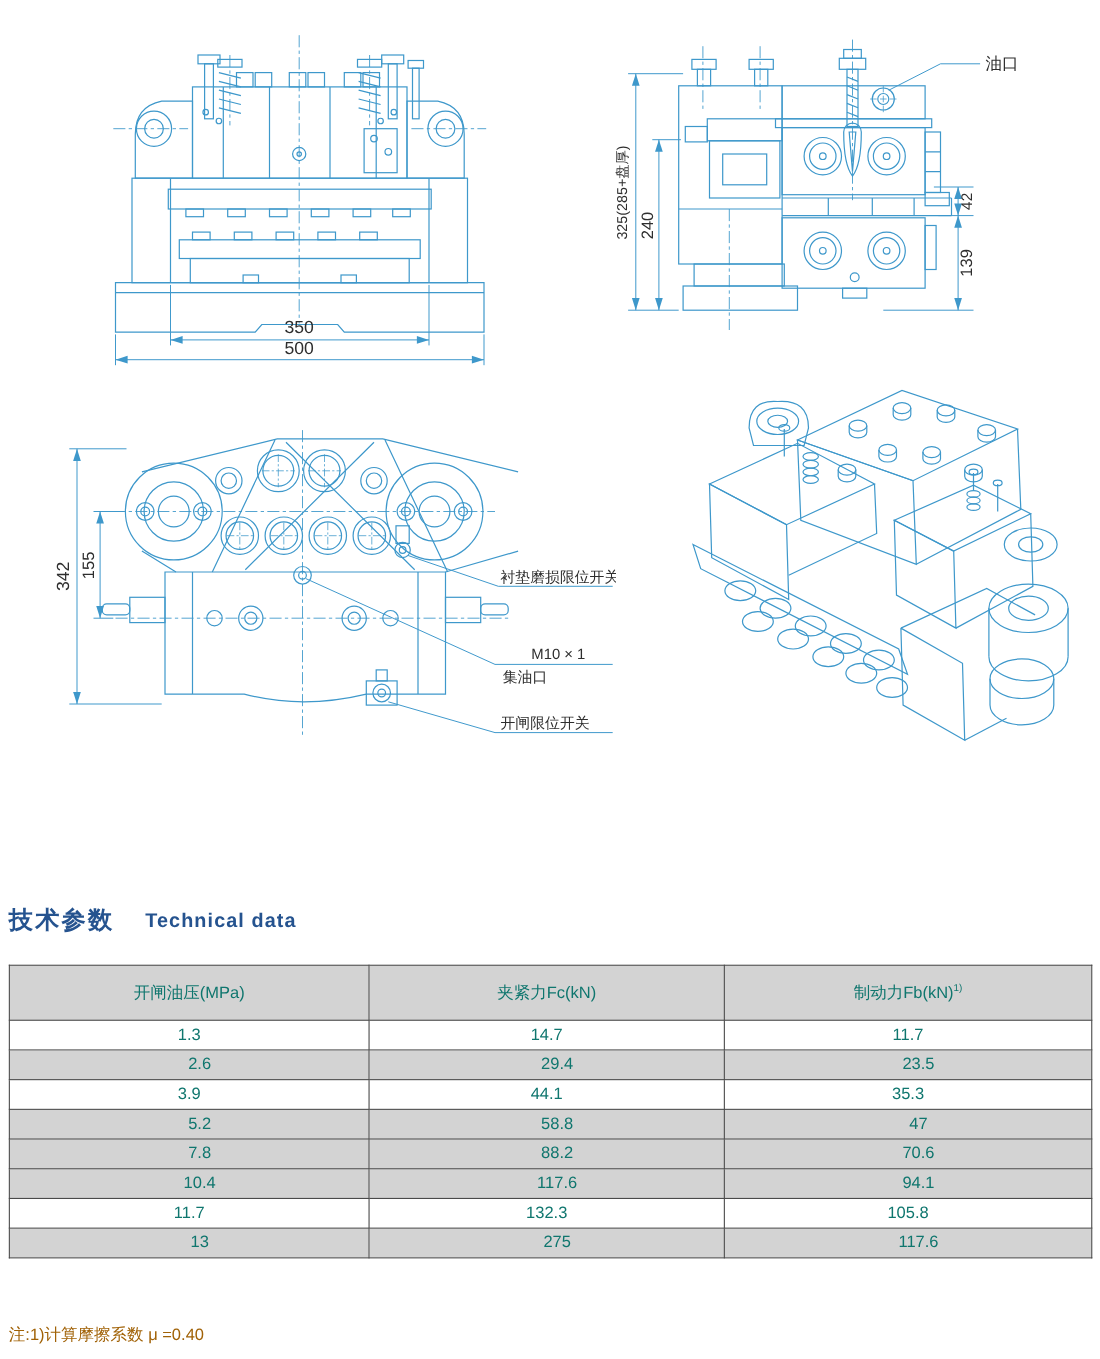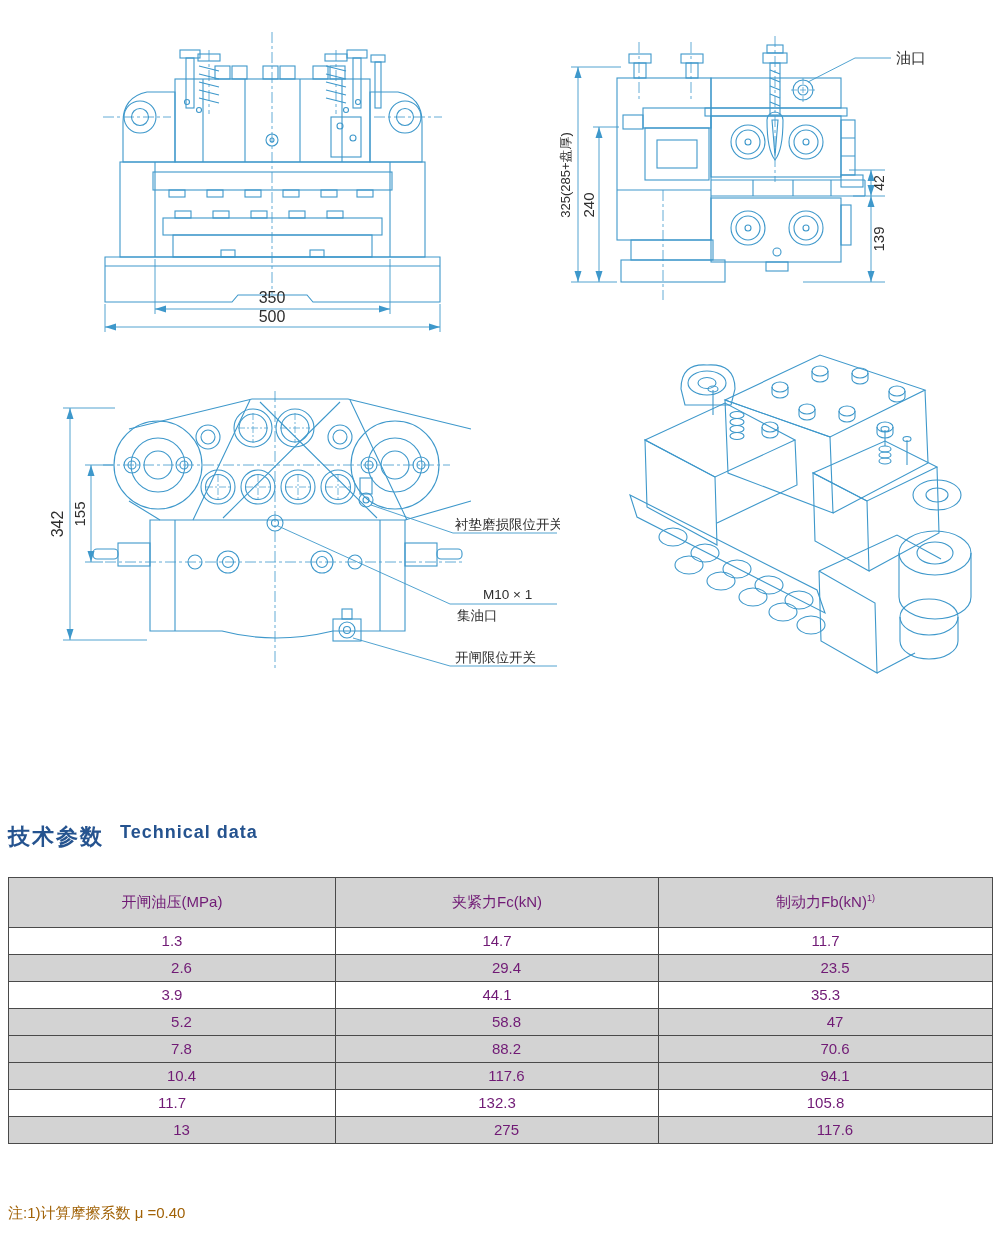--- a/index.html
+++ b/index.html
@@ -3,26 +3,26 @@
 <meta charset="utf-8">
 <style>
   html,body{margin:0;padding:0;}
   body{
     width:1000px;height:1235px;background:#ffffff;position:relative;
     font-family:"Liberation Sans","DejaVu Sans",sans-serif;color:#1c1c1c;
     overflow:hidden;
   }
   .draw{position:absolute;}
   svg text{font-family:"Liberation Sans","DejaVu Sans",sans-serif;stroke:none;fill:#2e2e2e;}
-  .heading{position:absolute;left:8px;top:822px;display:flex;align-items:flex-start;color:#25538f;}
+  .heading{position:absolute;left:8px;top:822px;display:flex;align-items:center;color:#25538f;}
   .heading .zh{font-size:22px;font-weight:bold;letter-spacing:2px;}
-  .heading .en{font-size:18px;font-weight:bold;margin-left:16px;letter-spacing:1px;}
+  .heading .en{font-size:18px;font-weight:bold;margin-left:28px;letter-spacing:1px;}
   table.tech{
     position:absolute;left:8px;top:877px;width:984px;
-    border-collapse:collapse;table-layout:fixed;font-size:15px;color:#701a75;
+    border-collapse:collapse;table-layout:fixed;font-size:15px;color:#0f766e;
     border:1px solid #4a4a4a;
   }
   table.tech th,table.tech td{
     border:1px solid #4a4a4a;text-align:center;vertical-align:middle;
     font-weight:normal;padding:0;overflow:hidden;white-space:nowrap;
   }
   table.tech thead th{height:49px;background:#d3d3d3;}
   table.tech tbody td{height:26px;line-height:26px;background:#ffffff;}
   table.tech tbody tr.alt td{background:#d3d3d3;padding-left:19px;}
   table.tech sup{font-size:9px;vertical-align:super;line-height:0;}

